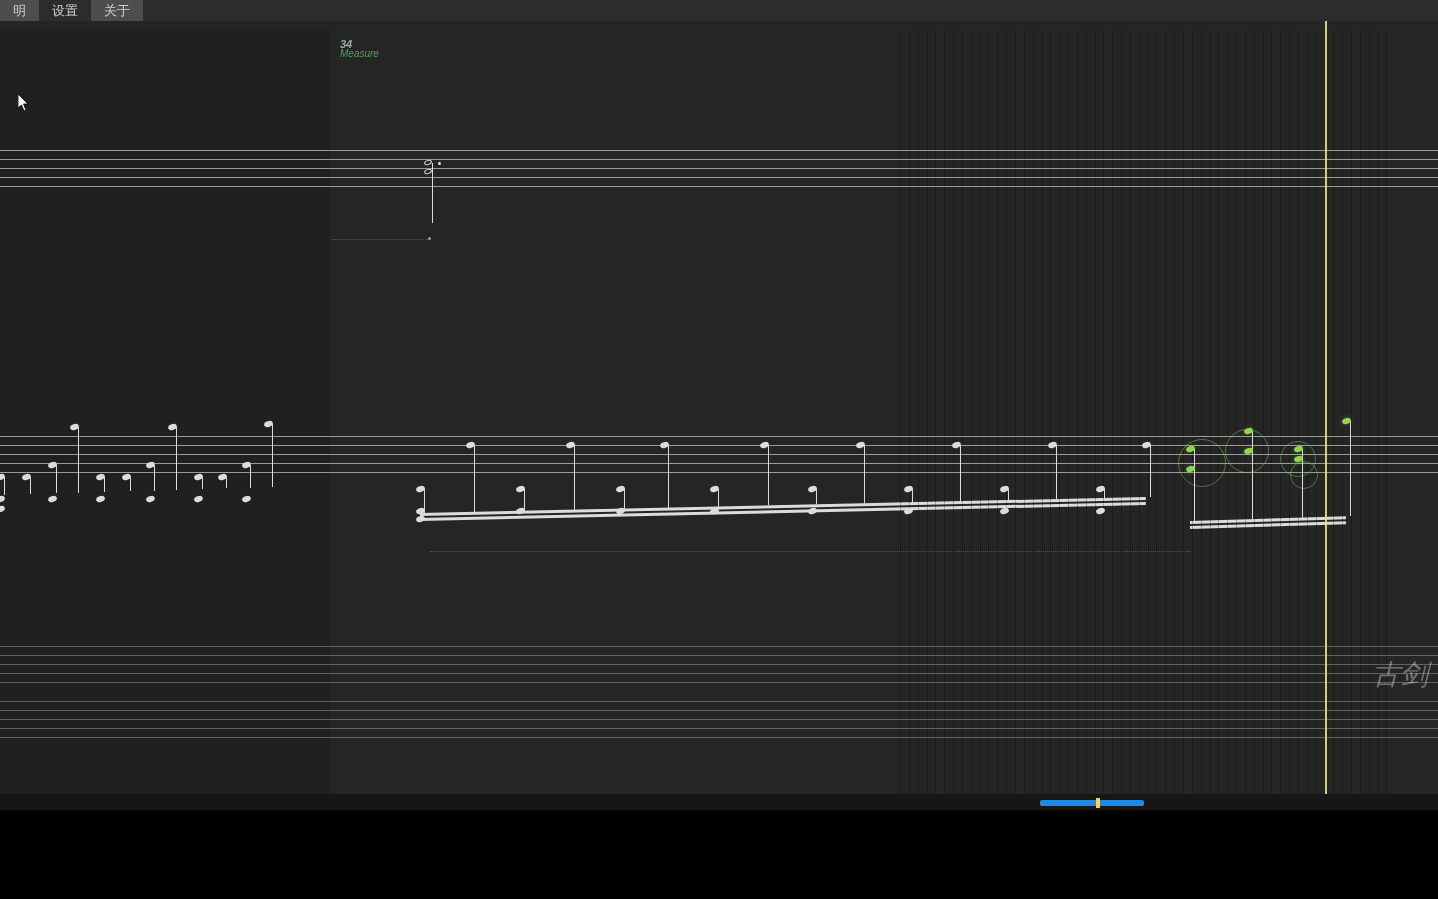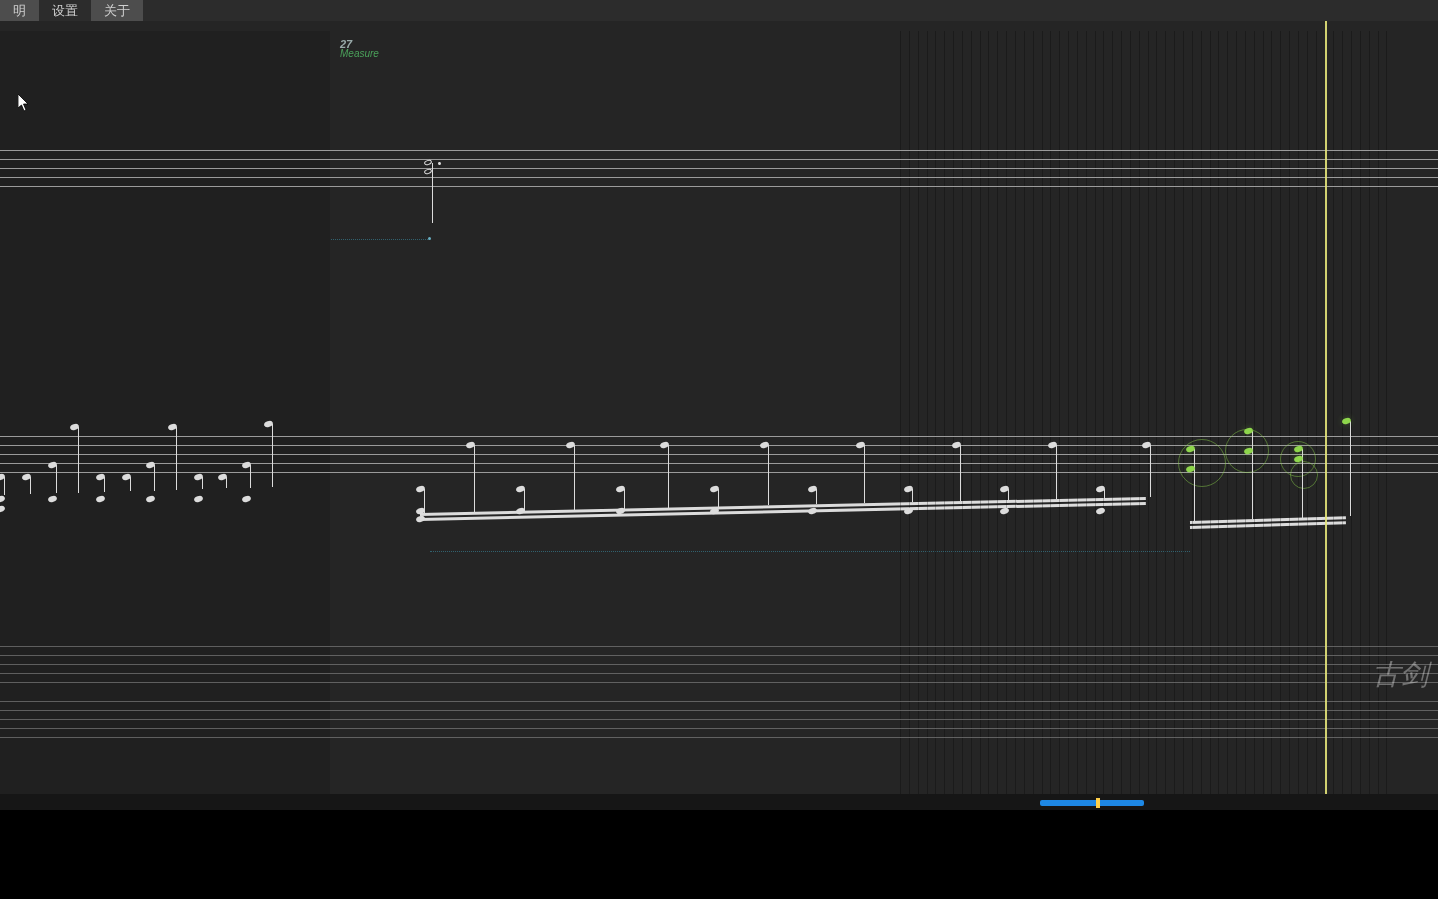--- a/index.html
+++ b/index.html
@@ -148,21 +148,21 @@
   <div class="menu-item hovered">
       <span>关于</span>
     </div>
 </div>
 
 <div id="score">
 
   <div id="left-shade"></div>
 
   <div id="measure-block">
-    <div id="measure-number">27</div>
+    <div id="measure-number">34</div>
     <div id="measure-label">Measure</div>
   </div>
 
   <div id="staff-1" class="staff">
     <div class="line l0"></div>
       <div class="line l1"></div>
       <div class="line l2"></div>
       <div class="line l3"></div>
       <div class="line l4"></div>
   </div>

